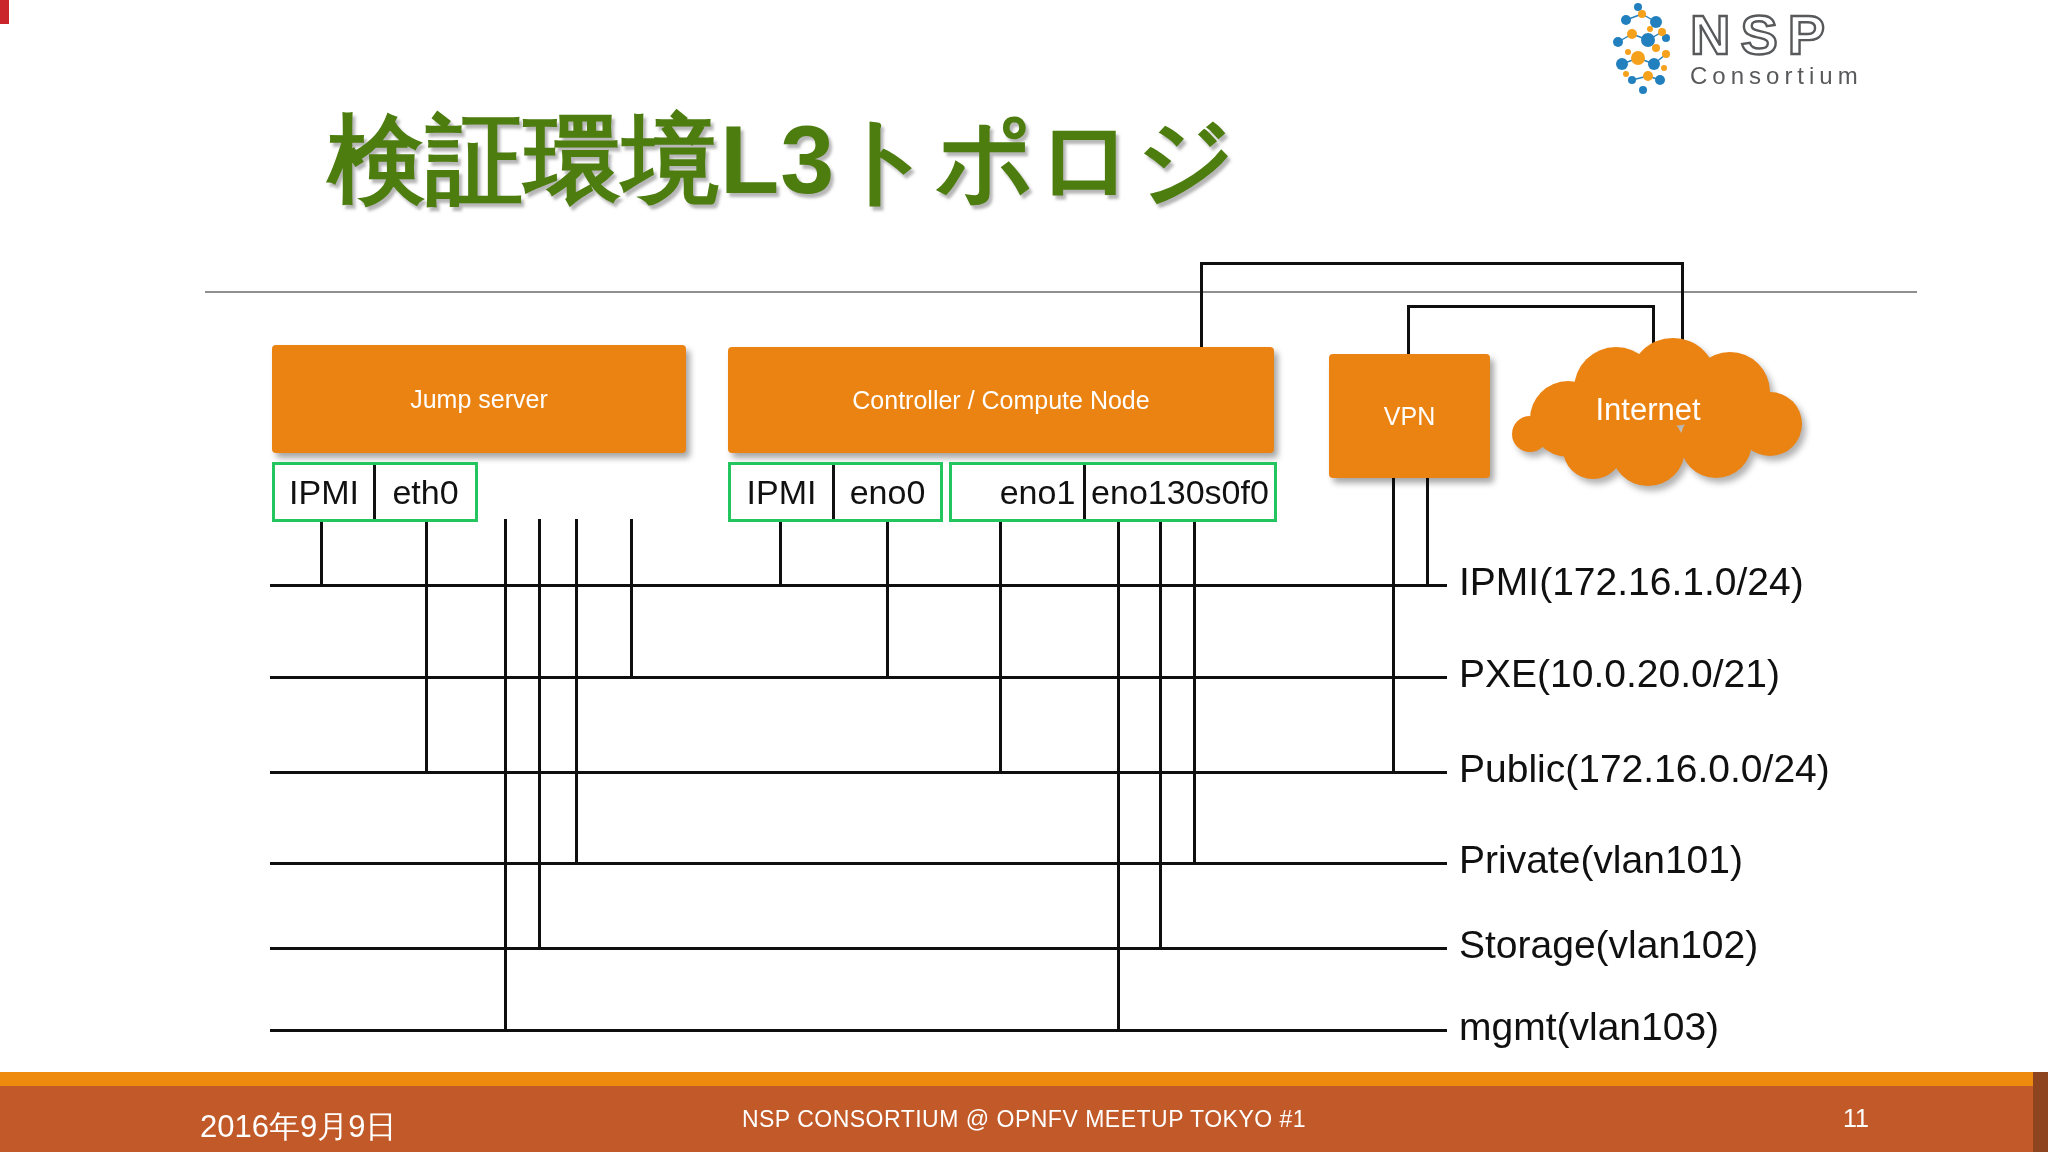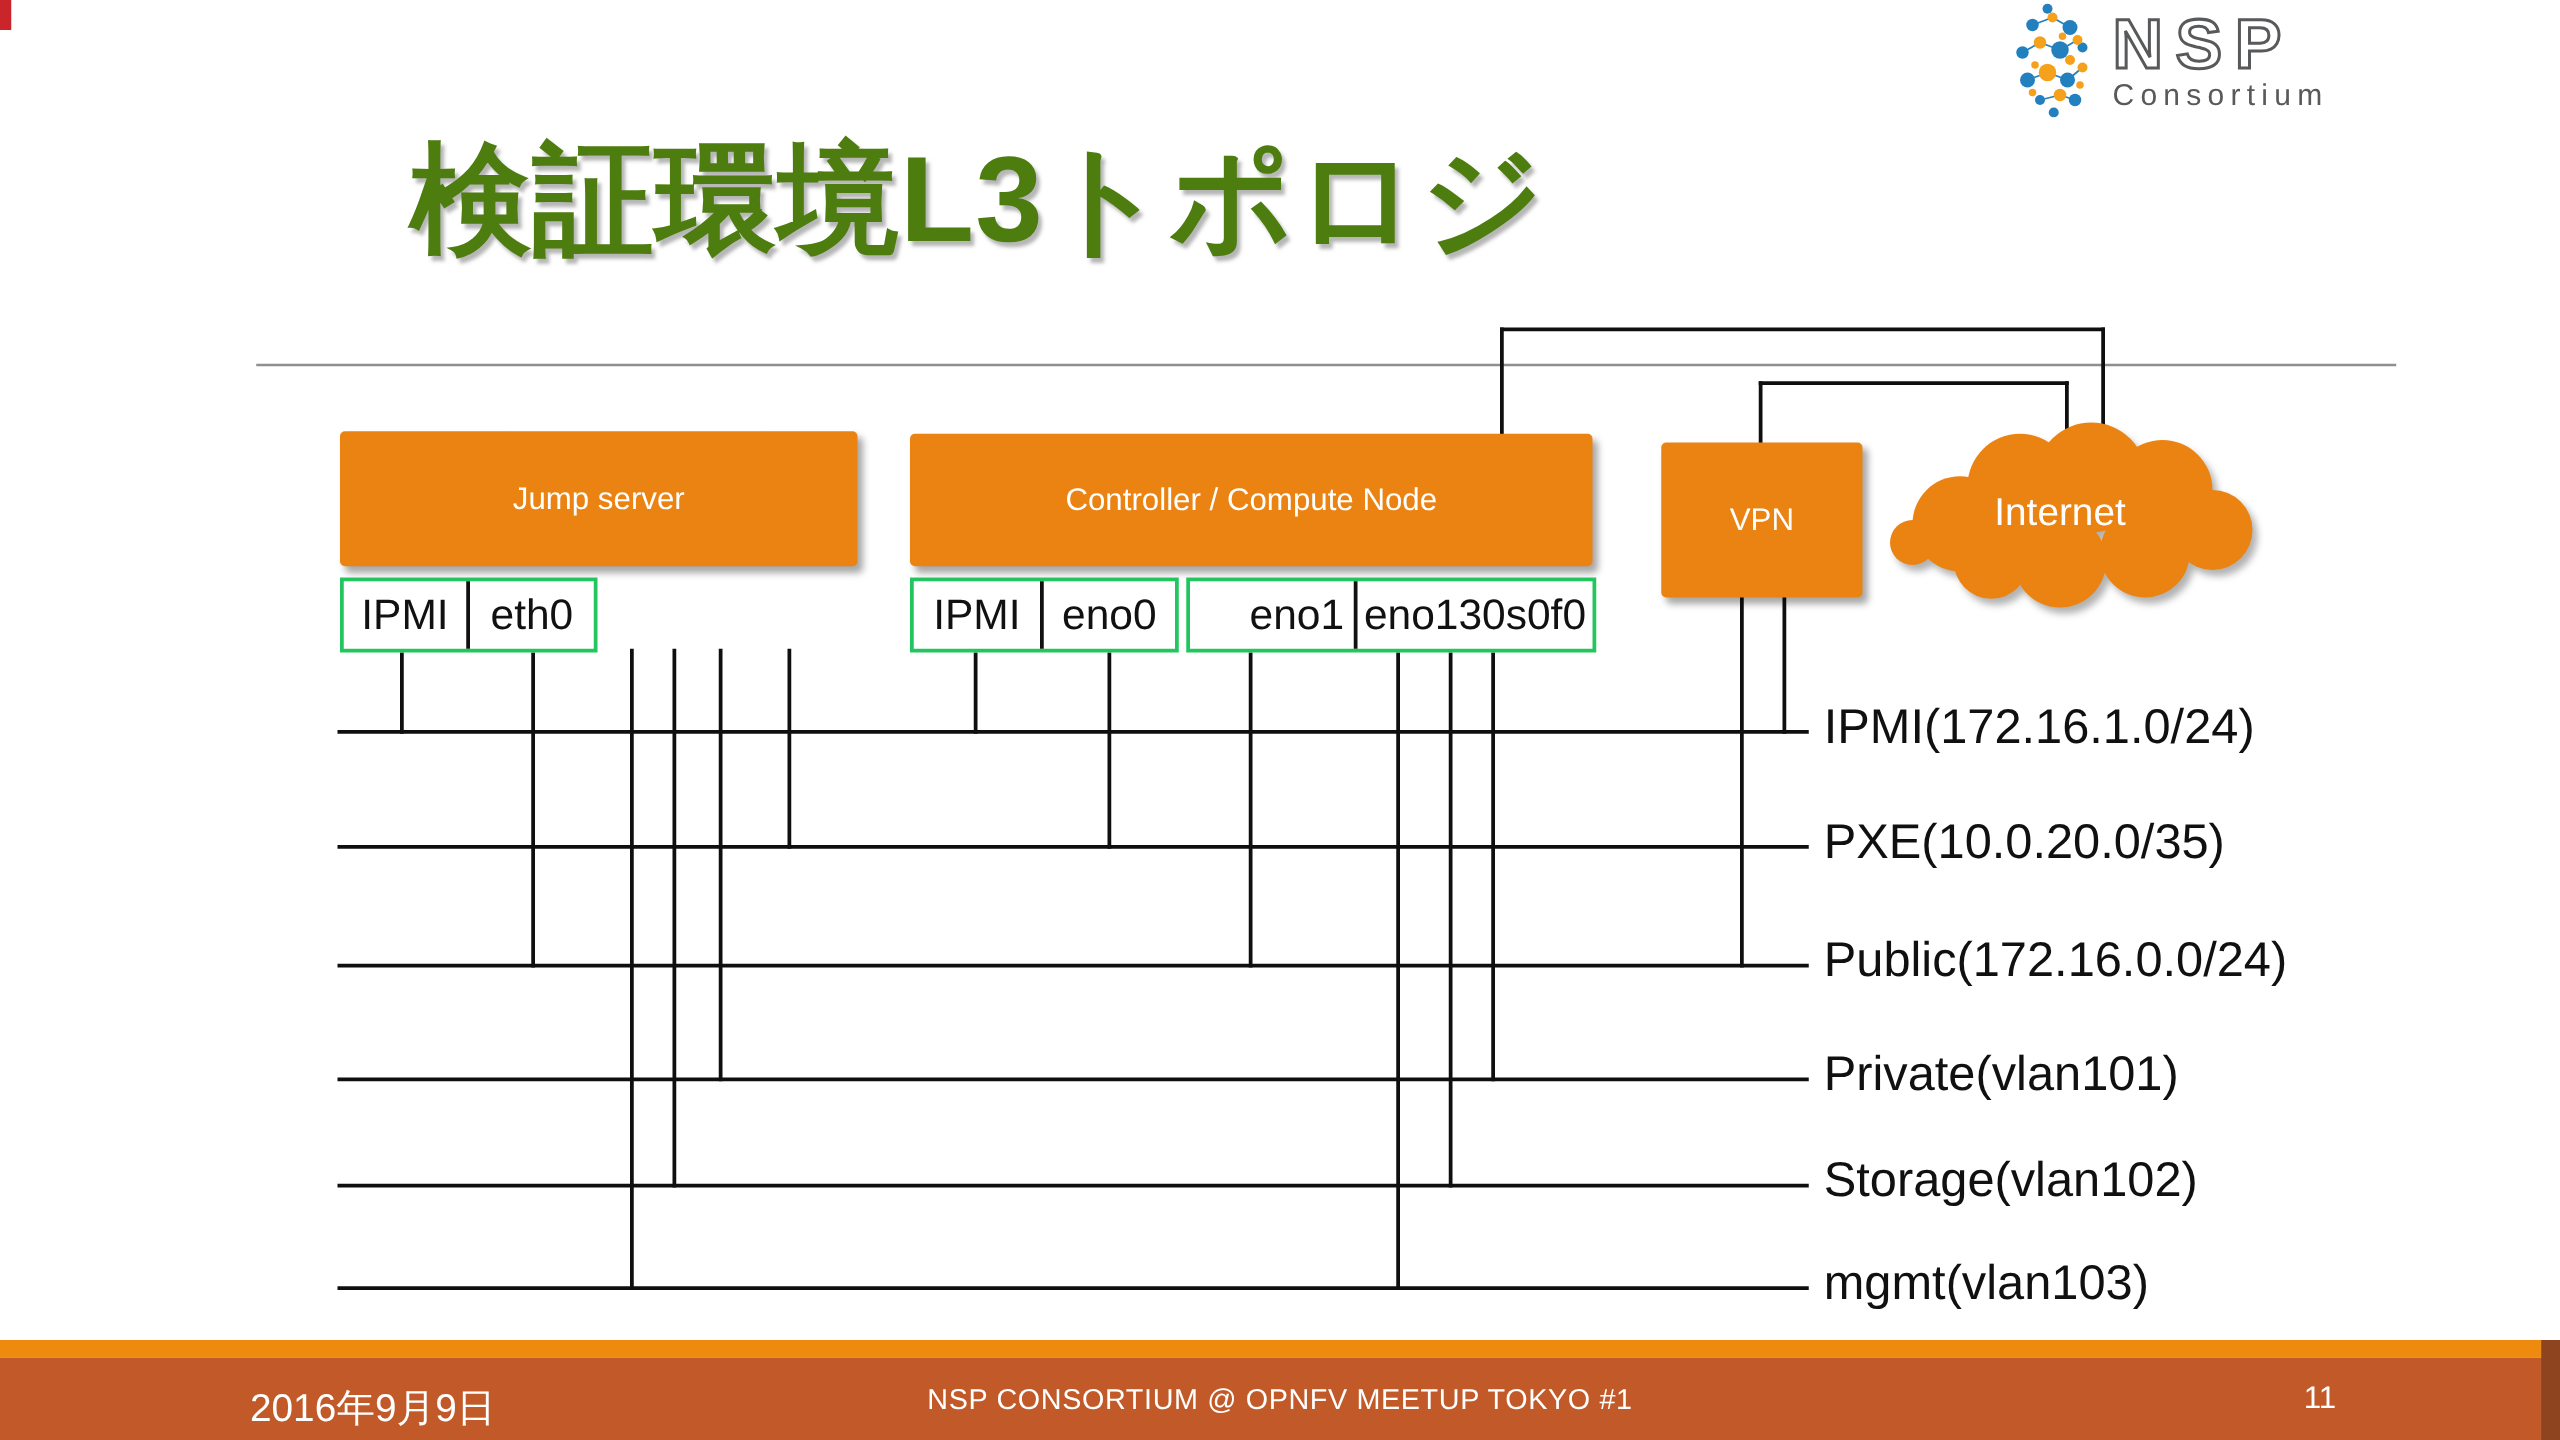--- a/index.html
+++ b/index.html
@@ -133,21 +133,21 @@
   </div>
 
   <div class="hline z1" style="left:270px;top:584px;width:1177px;"></div>
   <div class="hline z1" style="left:270px;top:676px;width:1177px;"></div>
   <div class="hline z1" style="left:270px;top:771px;width:1177px;"></div>
   <div class="hline z1" style="left:270px;top:862px;width:1177px;"></div>
   <div class="hline z1" style="left:270px;top:947px;width:1177px;"></div>
   <div class="hline z1" style="left:270px;top:1029px;width:1177px;"></div>
 
   <div class="bus-label" style="top:560px;">IPMI(172.16.1.0/24)</div>
-  <div class="bus-label" style="top:652px;">PXE(10.0.20.0/35)</div>
+  <div class="bus-label" style="top:652px;">PXE(10.0.20.0/21)</div>
   <div class="bus-label" style="top:747px;">Public(172.16.0.0/24)</div>
   <div class="bus-label" style="top:838px;">Private(vlan101)</div>
   <div class="bus-label" style="top:923px;">Storage(vlan102)</div>
   <div class="bus-label" style="top:1005px;">mgmt(vlan103)</div>
 
   <div class="vline z1" style="left:320px;top:519px;height:68px;"></div>
   <div class="vline z1" style="left:425px;top:519px;height:255px;"></div>
   <div class="vline z1" style="left:504px;top:519px;height:513px;"></div>
   <div class="vline z1" style="left:538px;top:519px;height:431px;"></div>
   <div class="vline z1" style="left:575px;top:519px;height:346px;"></div>

